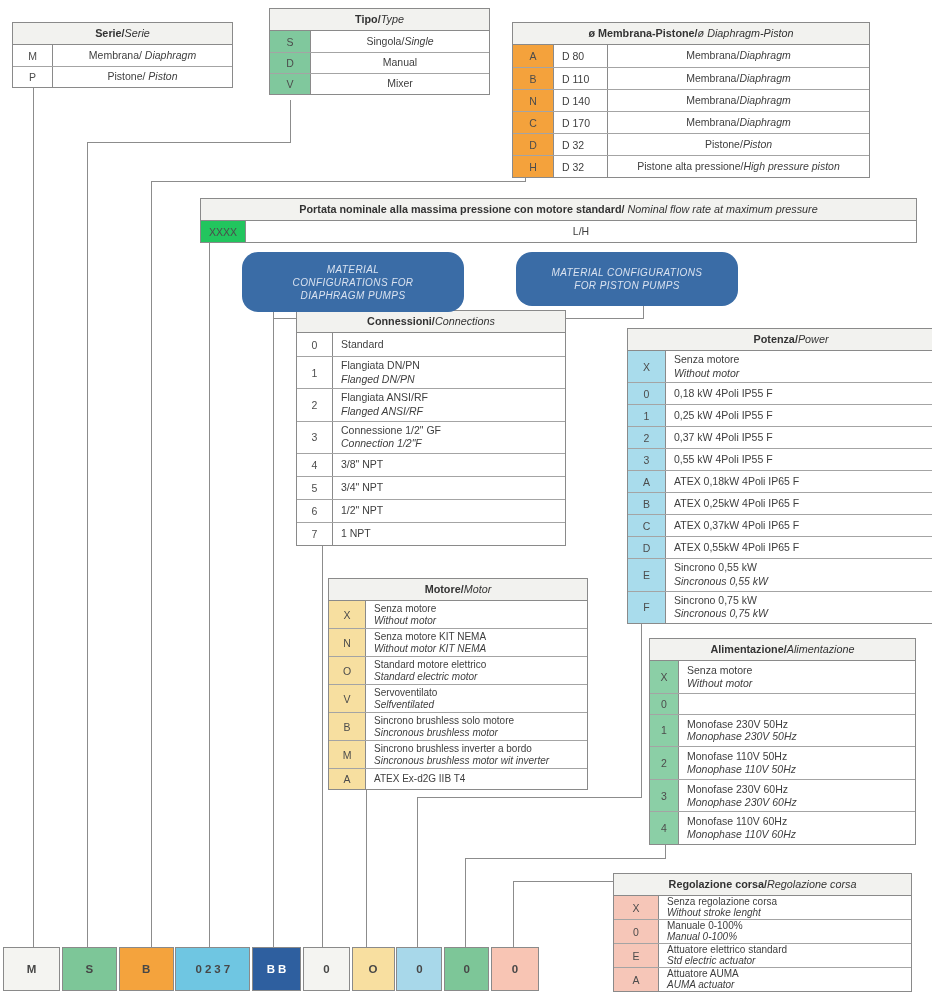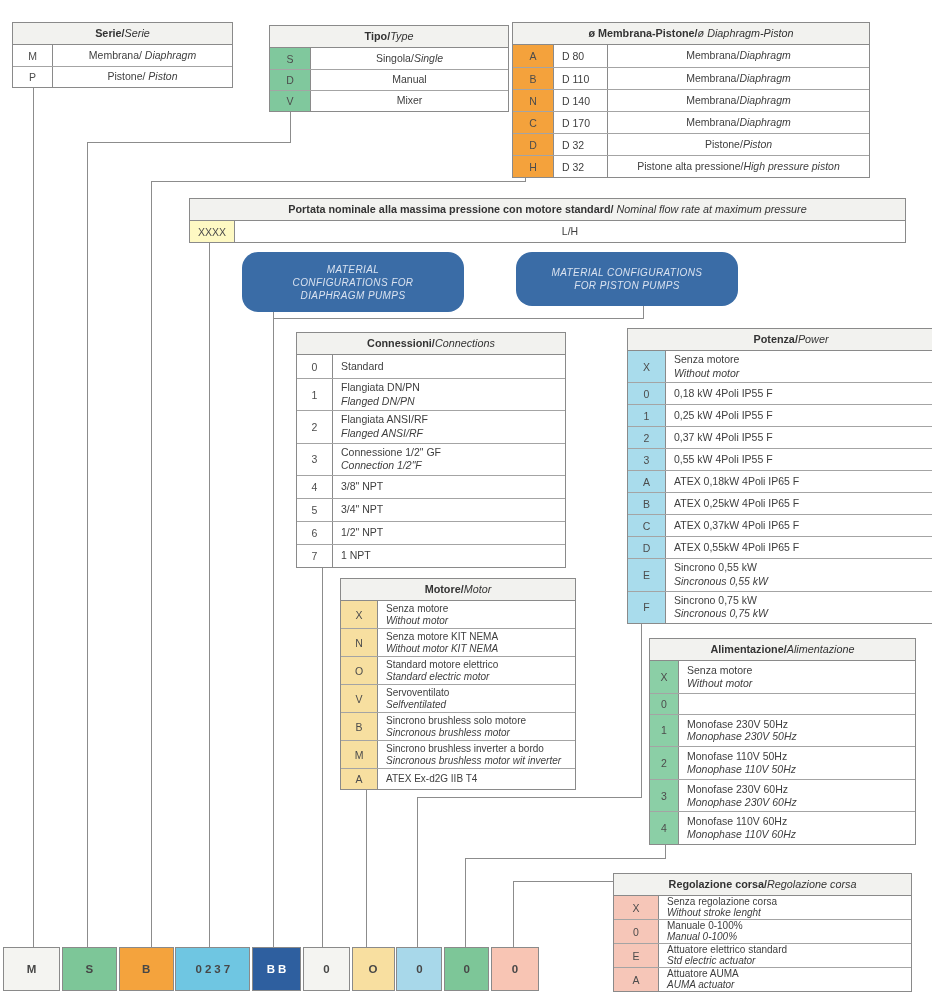--- a/index.html
+++ b/index.html
@@ -73,21 +73,21 @@
       <div class="thead"><span class="tit">Serie/</span><span class="ten">Serie</span></div>
       <div class="trow">
         <div class="key" style="background: rgb(255, 255, 255);">M</div>
         <div class="desc inline"><span class="it">Membrana/ </span><span class="en">Diaphragm</span></div>
       </div>
       <div class="trow">
         <div class="key" style="background: rgb(255, 255, 255);">P</div>
         <div class="desc inline"><span class="it">Pistone/ </span><span class="en">Piston</span></div>
       </div>
     </div>
-  <div class="tbl" id="t-tipo" style="left:269px; top:25px;  width:240px; --kw:41px">
+  <div class="tbl" id="t-tipo" style="left:269px; top:8px;  width:221px; --kw:41px">
       <div class="thead"><span class="tit">Tipo/</span><span class="ten">Type</span></div>
       <div class="trow">
         <div class="key" style="background: rgb(128, 200, 157);">S</div>
         <div class="desc inline"><span class="it">Singola/</span><span class="en">Single</span></div>
       </div>
       <div class="trow">
         <div class="key" style="background: rgb(128, 200, 157);">D</div>
         <div class="desc inline"><span class="it">Manual</span></div>
       </div>
       <div class="trow">
@@ -121,28 +121,28 @@
         <div class="key" style="background: rgb(244, 162, 60);">D</div>
         <div class="size">D 32</div>
         <div class="desc inline"><span class="it">Pistone/</span><span class="en">Piston</span></div>
       </div>
       <div class="trow">
         <div class="key" style="background: rgb(244, 162, 60);">H</div>
         <div class="size">D 32</div>
         <div class="desc inline"><span class="it">Pistone alta pressione/</span><span class="en">High pressure piston</span></div>
       </div>
     </div>
-  <div class="tbl" id="t-portata" style="left:189px; top:198px; width:717px; --kw:45px">
+  <div class="tbl" id="t-portata" style="left:200px; top:198px; width:717px; --kw:45px">
       <div class="thead"><span class="tit">Portata nominale alla massima pressione con motore standard/ </span><span class="ten">Nominal flow rate at maximum pressure</span></div>
       <div class="trow">
-        <div class="key" style="background: #fef9c3;">XXXX</div>
+        <div class="key" style="background: #22c55e;">XXXX</div>
         <div class="desc inline"><span class="it">L/H</span></div>
       </div>
     </div>
-  <div class="tbl" id="t-connessioni" style="left:296px; top:332px; width:270px; --kw:36px">
+  <div class="tbl" id="t-connessioni" style="left:296px; top:310px; width:270px; --kw:36px">
       <div class="thead"><span class="tit">Connessioni/</span><span class="ten">Connections</span></div>
       <div class="trow">
         <div class="key" style="background: rgb(255, 255, 255);">0</div>
         <div class="desc">
           <span class="it">Standard</span>
         </div>
       </div>
       <div class="trow">
         <div class="key" style="background: rgb(255, 255, 255);">1</div>
         <div class="desc">
@@ -254,21 +254,21 @@
         </div>
       </div>
       <div class="trow">
         <div class="key" style="background: rgb(169, 220, 236);">F</div>
         <div class="desc">
           <span class="it">Sincrono 0,75 kW</span>
           <span class="en">Sincronous 0,75 kW</span>
         </div>
       </div>
     </div>
-  <div class="tbl" id="t-motore" style="left:340px; top:578px; width:236px; --kw:37px">
+  <div class="tbl" id="t-motore" style="left:328px; top:578px; width:260px; --kw:37px">
       <div class="thead"><span class="tit">Motore/</span><span class="ten">Motor</span></div>
       <div class="trow">
         <div class="key" style="background: rgb(247, 223, 160);">X</div>
         <div class="desc">
           <span class="it">Senza motore</span>
           <span class="en">Without motor</span>
         </div>
       </div>
       <div class="trow">
         <div class="key" style="background: rgb(247, 223, 160);">N</div>

